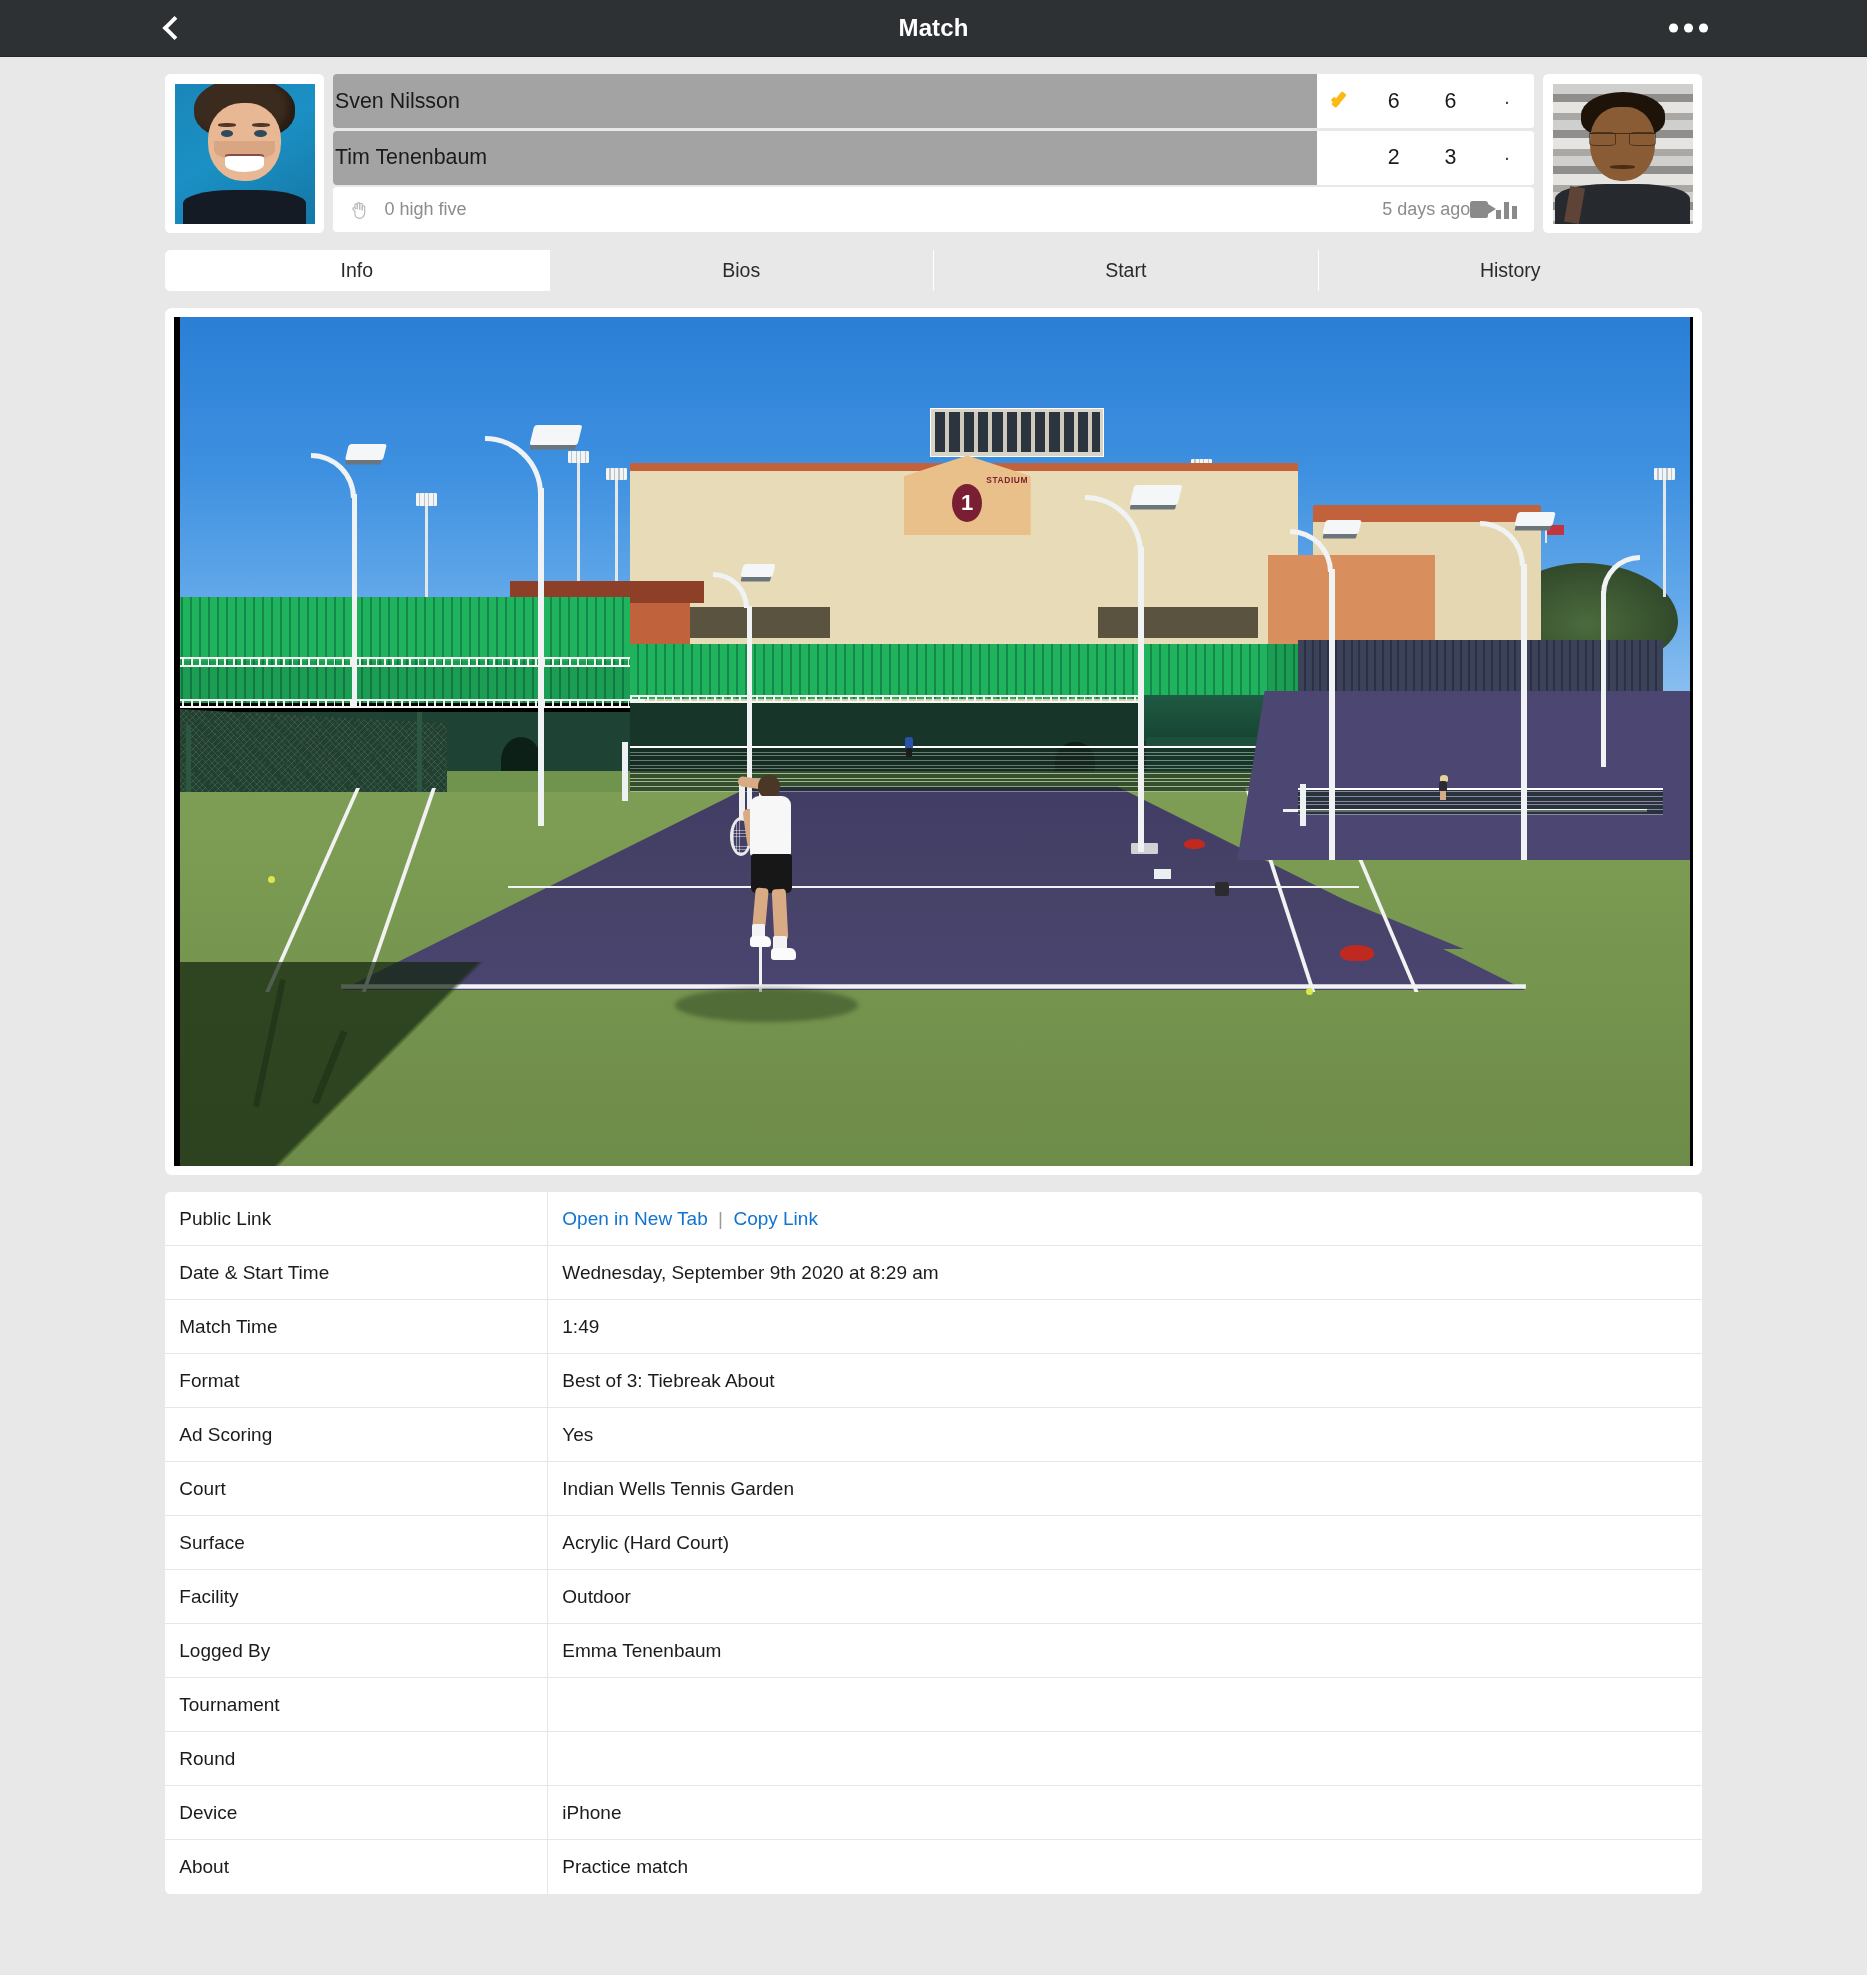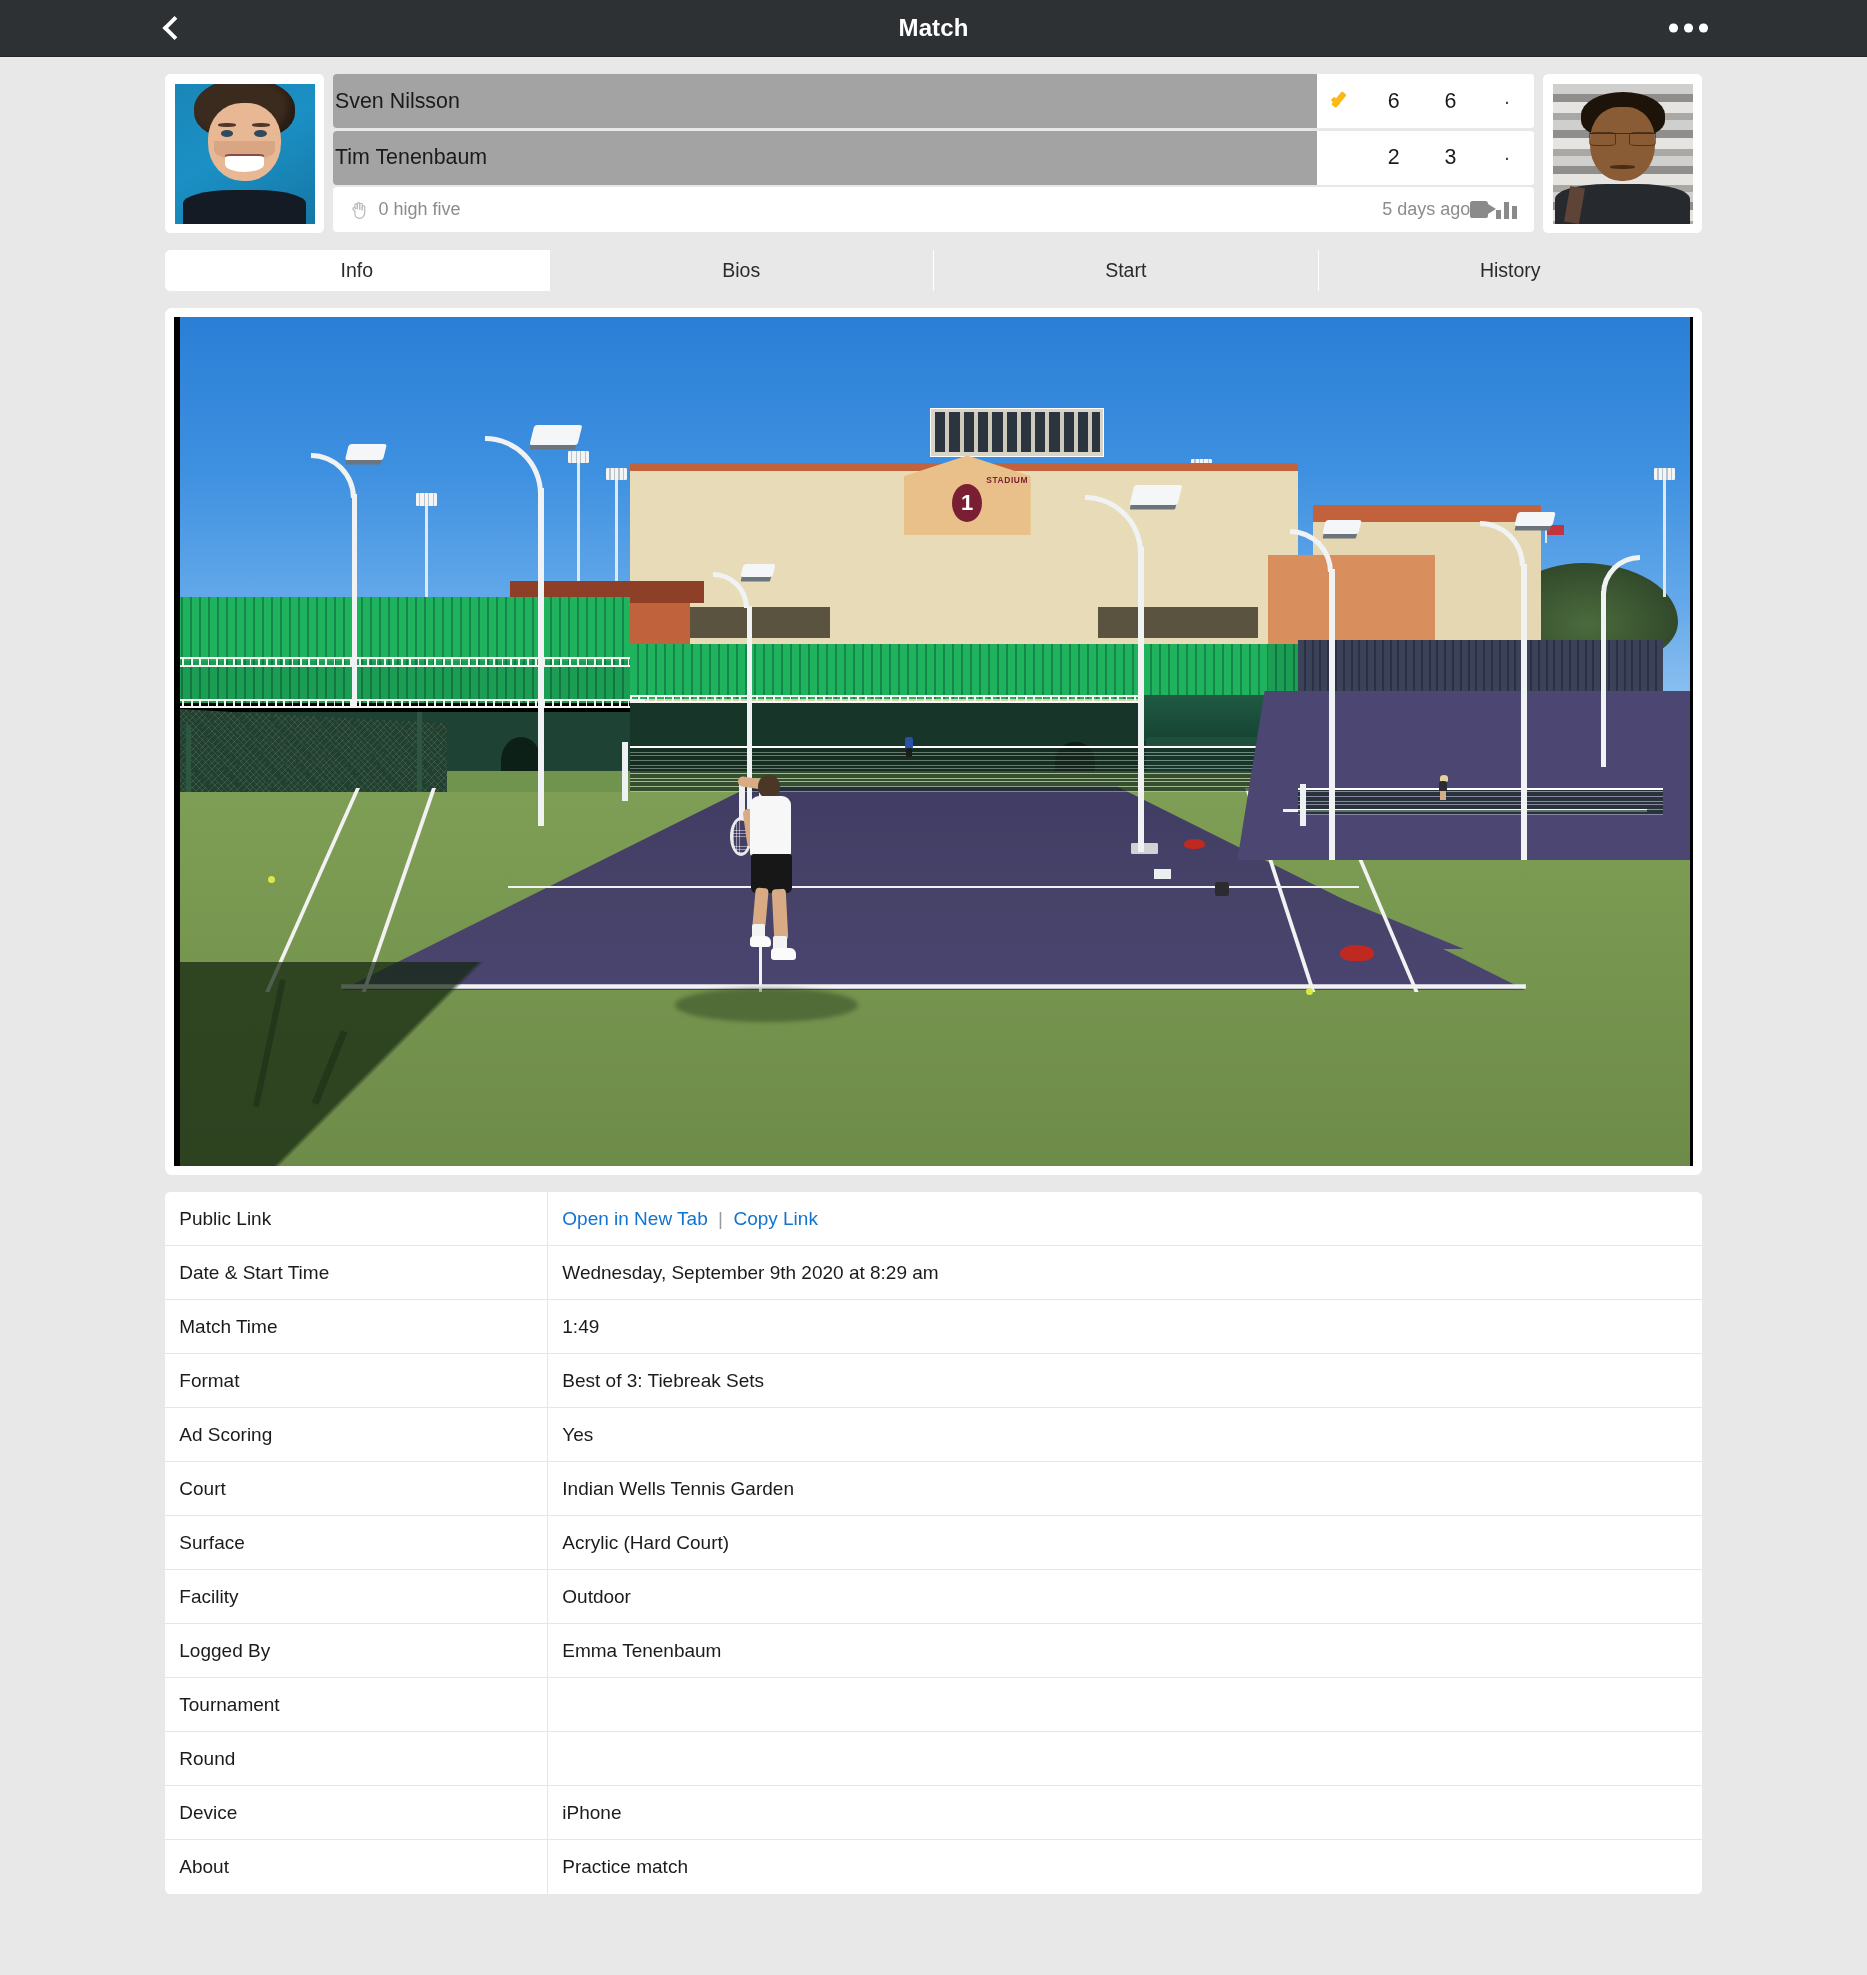--- a/index.html
+++ b/index.html
@@ -210,21 +210,21 @@
 
   .score-meta {
     background: #ffffff;
     border-radius: 3.9px;
     height: 45px;
     display: flex;
     align-items: center;
     padding: 0 17px;
     justify-content: space-between;
   }
-  .highfive { display:flex; align-items:center; gap: 9px; }
+  .highfive { display:flex; align-items:center; gap: 15px; }
   .hand-icon { width: 19.5px; height: 21px; position: relative; display:block; }
   .hf-text { font-size: 18px; color: #8c8c8c; }
   .meta-right { display:flex; align-items:center; gap: 0; }
   .ago { font-size: 18px; color: #8c8c8c; }
   .vid-icon { display:block; width: 26px; height: 17px; position: relative; }
   .vid-icon .body { position:absolute; left:0; top:0; width:17.5px; height:17px; background:#8a8a8a; border-radius:2.6px; }
   .vid-icon .lens { position:absolute; right:0; top:2.6px; width:0; height:0;
       border-top:5.8px solid transparent; border-bottom:5.8px solid transparent; border-left:8.4px solid #8a8a8a; }
   .bar-icon { display:flex; align-items:flex-end; gap:2.6px; height:18px; }
   .bar-icon i { display:block; width:5.2px; background:#8a8a8a; }
@@ -814,21 +814,21 @@
       <div class="info-value">Wednesday, September 9th 2020 at 8:29 am</div>
     </div>
 
     <div class="info-row">
       <div class="info-label">Match Time</div>
       <div class="info-value">1:49</div>
     </div>
 
     <div class="info-row">
       <div class="info-label">Format</div>
-      <div class="info-value">Best of 3: Tiebreak Sets</div>
+      <div class="info-value">Best of 3: Tiebreak About</div>
     </div>
 
     <div class="info-row">
       <div class="info-label">Ad Scoring</div>
       <div class="info-value">Yes</div>
     </div>
 
     <div class="info-row">
       <div class="info-label">Court</div>
       <div class="info-value">Indian Wells Tennis Garden</div>

